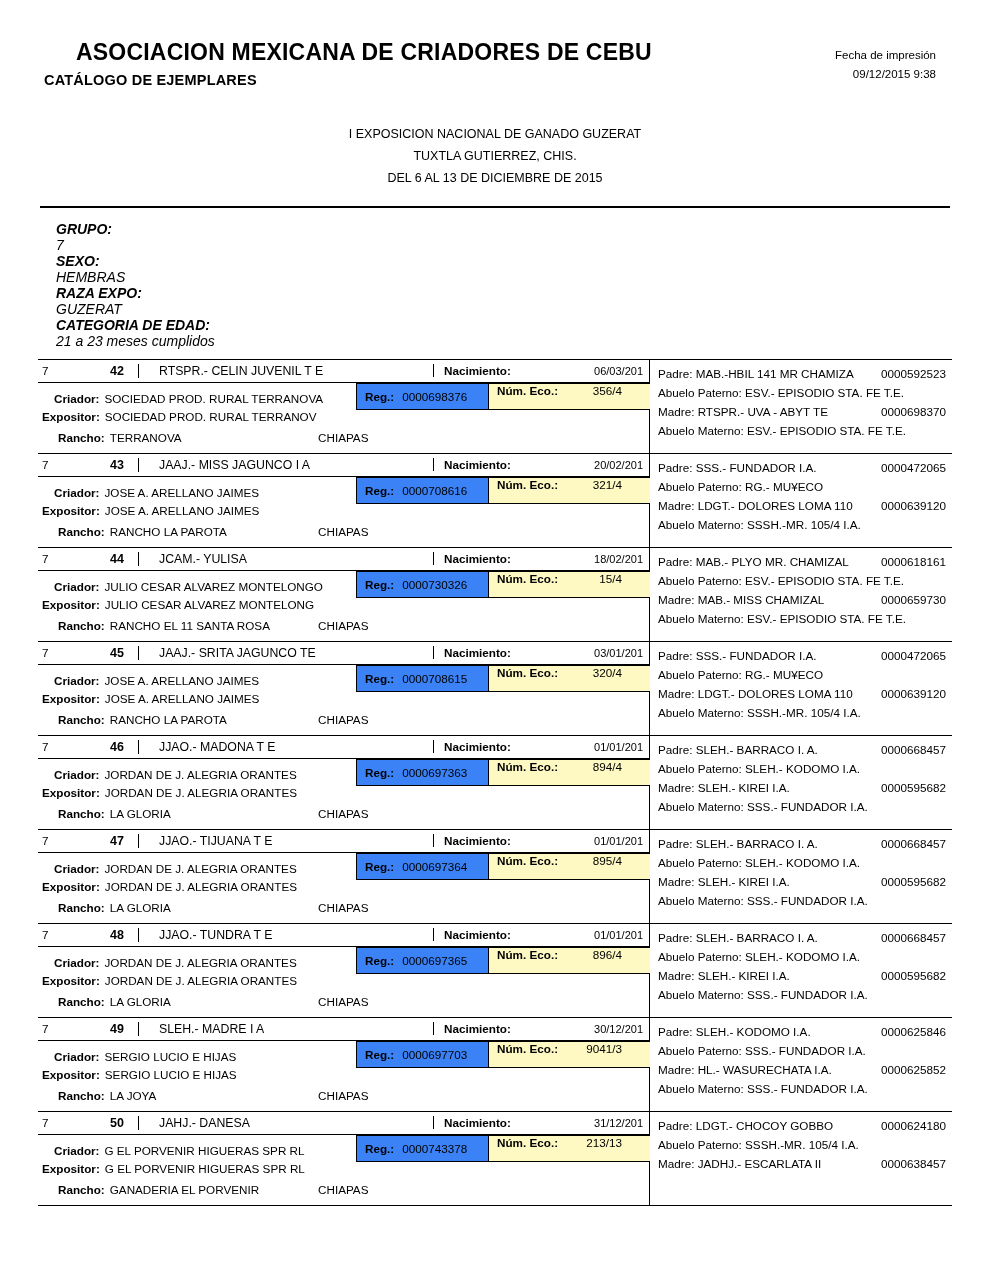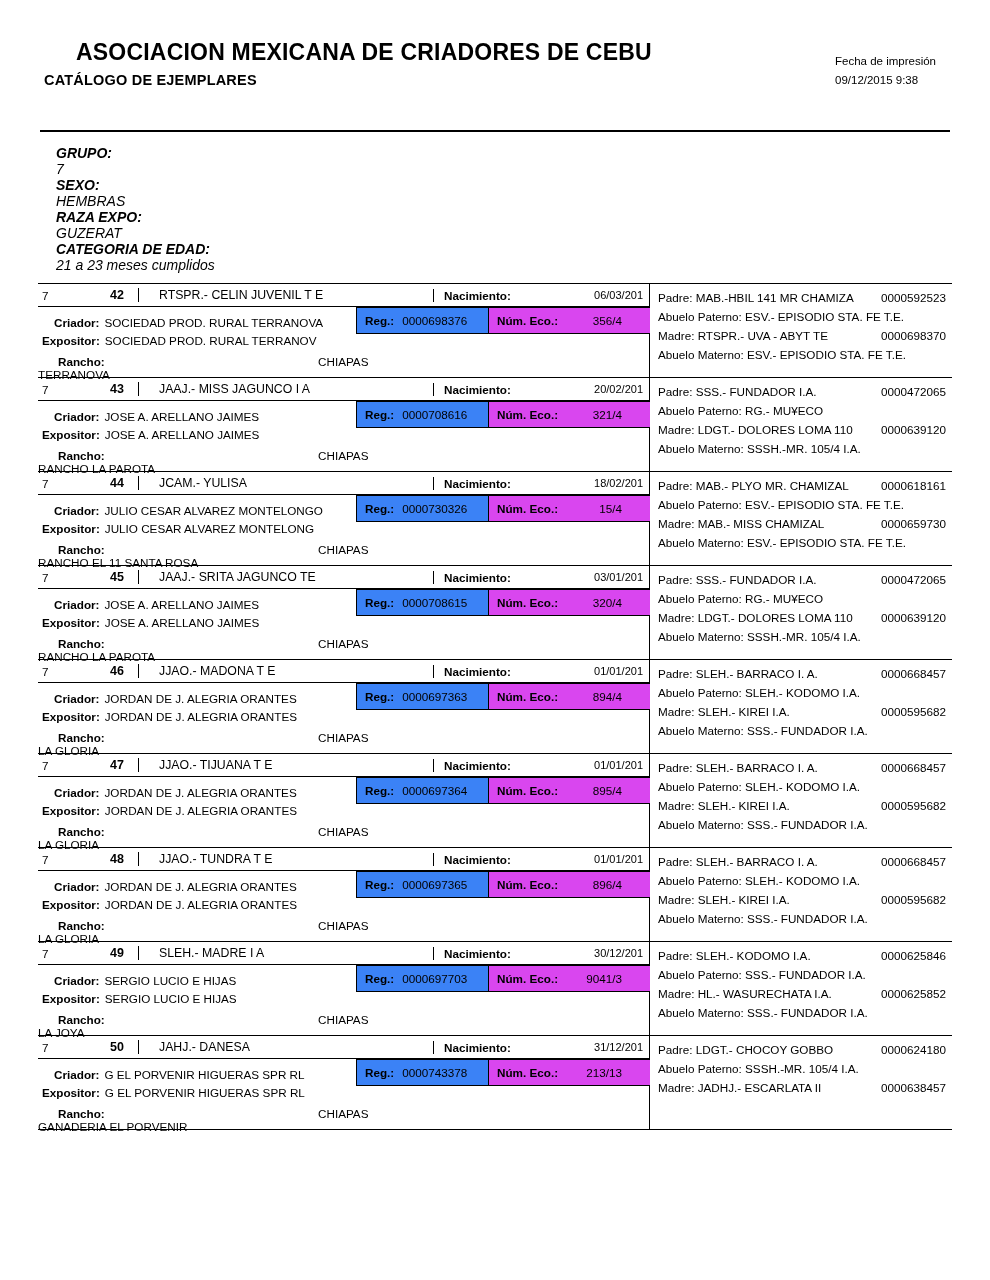--- a/index.html
+++ b/index.html
@@ -37,22 +37,22 @@
   .hdr-sub {
     font-size: 14.5px;
     font-weight: bold;
     letter-spacing: .2px;
     padding-left: 8px;
     margin-top: 7px;
   }
   .print-box {
     position: absolute;
     right: 18px;
-    top: 12px;
-    text-align: left;
+    top: 6px;
+    text-align: right;
     font-size: 11.5px;
     line-height: 1.65;
   }
 
   .expo-block {
     text-align: center;
     margin-top: 10px;
     font-size: 12.5px;
     line-height: 1.75;
   }
@@ -159,22 +159,21 @@
   .row-expositor {
     position: absolute;
     top: 27px; left: 0; width: 100%;
     display: flex;
     align-items: center;
   }
   .row-rancho {
     position: absolute;
     top: 48px; left: 0; width: 100%;
     display: flex;
-    align-items: flex-start;
-    flex-direction: column;
+    align-items: center;
   }
   .ind-1 { padding-left: 16px; }
   .ind-2 { padding-left: 4px; }
   .ind-3 { padding-left: 20px; }
   .gap-s { width: 5px; display:inline-block; }
 
   .clip-name {
     display: inline-block;
     max-width: 262px;
     overflow: hidden;
@@ -219,22 +218,22 @@
   .eco-box {
     position: absolute;
     top: 0px;
     left: 450px;
     width: 162px;
     height: 27px;
     border-top: 1.1px solid #000;
     border-bottom: 1.1px solid #000;
     border-left: 1.1px solid #000;
     display: flex;
-    align-items: center;
-    background: #d946ef;
+    align-items: flex-start;
+    background: #fef9c3;
   }
   .eco-lbl {
     font-weight: bold;
     font-size: 11.7px;
     padding-left: 8px;
   }
   .eco-val {
     font-size: 11.7px;
     margin-left: auto;
     padding-right: 28px;
@@ -250,20 +249,25 @@
 
   <div class="hdr">
     <div class="hdr-title">ASOCIACION MEXICANA DE CRIADORES DE CEBU</div>
     <div class="hdr-sub">CATÁLOGO DE EJEMPLARES</div>
     <div class="print-box">
       <div>Fecha de impresión</div>
       <div>09/12/2015 9:38</div>
     </div>
   </div>
 
+  <div class="expo-block">
+    <div>I EXPOSICION NACIONAL DE GANADO GUZERAT</div>
+    <div>TUXTLA GUTIERREZ, CHIS.</div>
+    <div>DEL 6 AL 13 DE DICIEMBRE DE 2015</div>
+  </div>
 
   <hr class="rule">
 
   <div class="group-line">
     <span class="gl-lbl">GRUPO:</span>
     <span class="gl-val">7</span>
     <span class="gl-gap-1"></span>
     <span class="gl-lbl">SEXO:</span>
     <span class="gl-val">HEMBRAS</span>
     <span class="gl-gap-2"></span>

